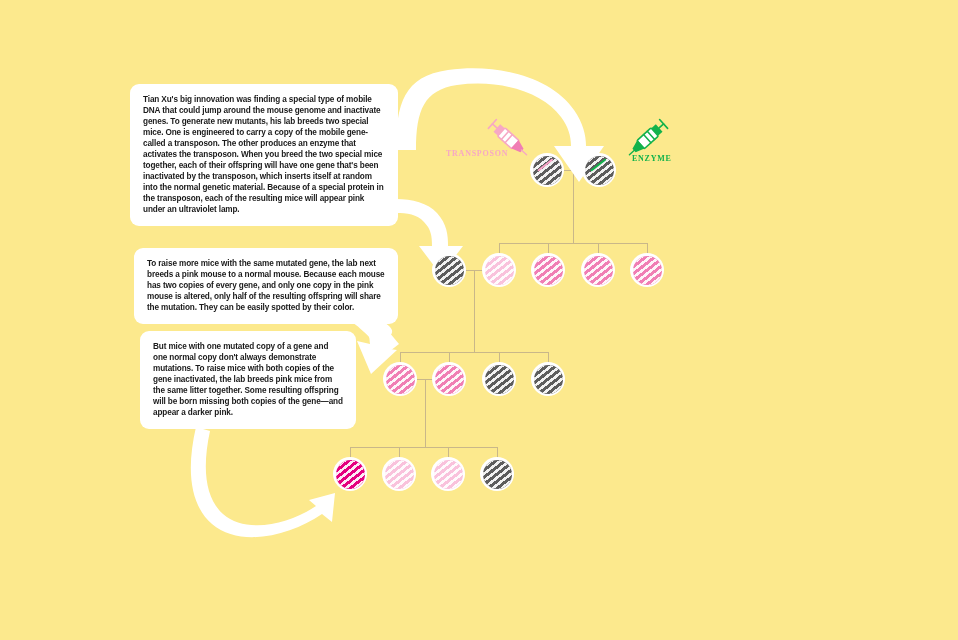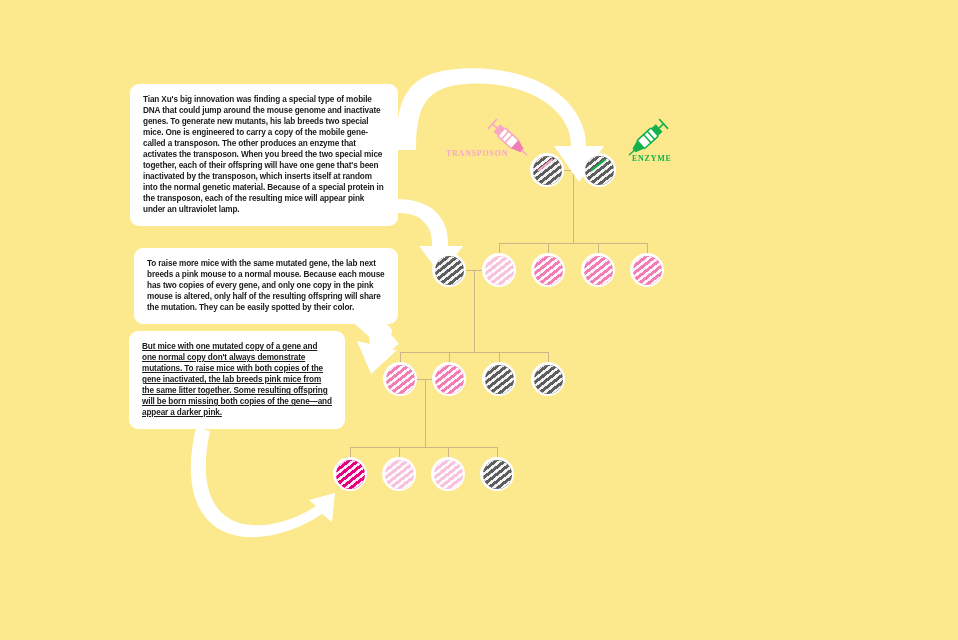--- a/index.html
+++ b/index.html
@@ -39,21 +39,21 @@
     color: #1a1a1a;
     font-family: "Liberation Sans", sans-serif;
     font-weight: bold;
     font-size: 8.2px;
     line-height: 1.345;
     letter-spacing: -0.12px;
     z-index: 6;
   }
   #callout-1 { left: 130px; top: 84px;  width: 268px; }
   #callout-2 { left: 134px; top: 248px; width: 264px; }
-  #callout-3 { left: 129px; top: 331px; width: 216px; text-decoration: underline; }
+  #callout-3 { left: 140px; top: 331px; width: 216px; }
 
   
   .syr-label {
     position: absolute;
     font-family: Liberation Serif, serif;
     font-weight: bold;
     font-size: 8px;
     letter-spacing: 0.75px;
     z-index: 7;
     white-space: nowrap;

